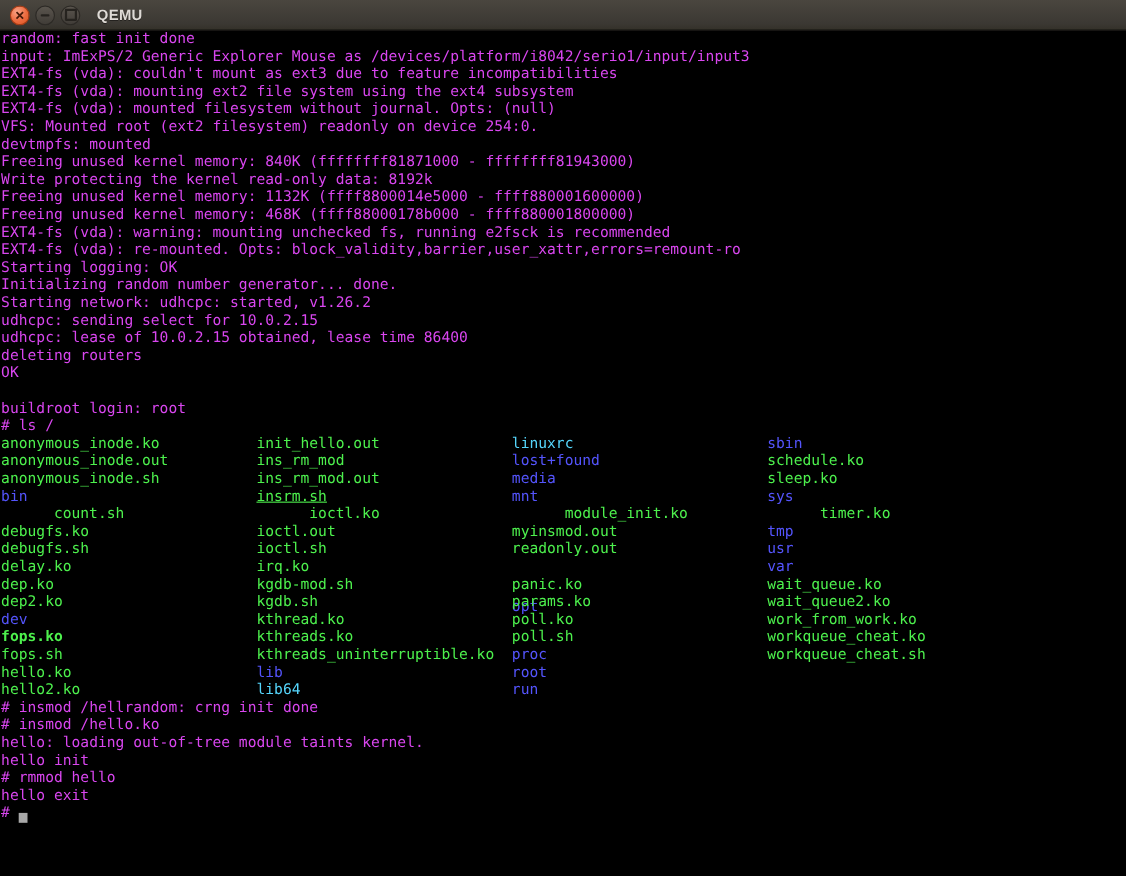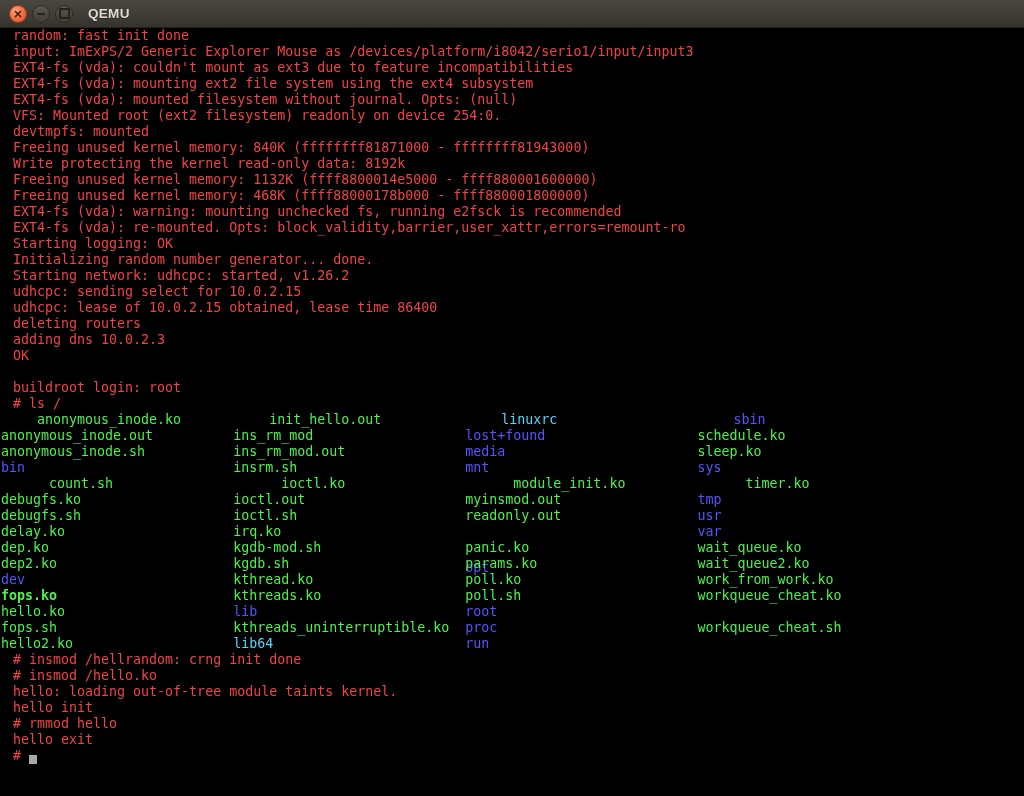--- a/index.html
+++ b/index.html
@@ -24,21 +24,21 @@
     text-shadow:0 1px 0 rgba(0,0,0,.4);}
 
   
   .terminal{
     flex:1;background:#000;padding-left:1px;overflow:hidden;
     font-family:"DejaVu Sans Mono","Liberation Mono",monospace;
     font-size:13.3px;line-height:16px;
   }
   .t-line{height:16px;white-space:pre;}
   .seg{display:inline-block;white-space:pre;vertical-align:top;}
-  .c-fg{color:#ef4444;padding-left:12px;}
+  .c-fg{color:#d946ef;}
   .c-green{color:#4df04d;}
   .c-blue{color:#5454fc;}
   .c-cyan{color:#55d5fb;}
   .cursor{display:inline-block;width:8px;height:9px;background:#a8a8a8;margin-top:7px;vertical-align:top;}
 </style>
 </head>
 <body>
 
 <div class="window">
   <div class="titlebar">
@@ -72,39 +72,38 @@
         <div class="t-line"><span class="seg c-fg">Freeing unused kernel memory: 1132K (ffff8800014e5000 - ffff880001600000)</span></div>
         <div class="t-line"><span class="seg c-fg">Freeing unused kernel memory: 468K (ffff88000178b000 - ffff880001800000)</span></div>
         <div class="t-line"><span class="seg c-fg">EXT4-fs (vda): warning: mounting unchecked fs, running e2fsck is recommended</span></div>
         <div class="t-line"><span class="seg c-fg">EXT4-fs (vda): re-mounted. Opts: block_validity,barrier,user_xattr,errors=remount-ro</span></div>
         <div class="t-line"><span class="seg c-fg">Starting logging: OK</span></div>
         <div class="t-line"><span class="seg c-fg">Initializing random number generator... done.</span></div>
         <div class="t-line"><span class="seg c-fg">Starting network: udhcpc: started, v1.26.2</span></div>
         <div class="t-line"><span class="seg c-fg">udhcpc: sending select for 10.0.2.15</span></div>
         <div class="t-line"><span class="seg c-fg">udhcpc: lease of 10.0.2.15 obtained, lease time 86400</span></div>
         <div class="t-line"><span class="seg c-fg">deleting routers</span></div>
-        <div class="t-line"><span class="seg c-fg">adding dns 10.0.2.3</span></div>
         <div class="t-line"><span class="seg c-fg">OK</span></div>
         <div class="t-line"></div>
         <div class="t-line"><span class="seg c-fg">buildroot login: root</span></div>
         <div class="t-line"><span class="seg c-fg"># ls /</span></div>
-        <div class="t-line"><span class="seg c-green" style="width: 29ch; padding-left: 36px;">anonymous_inode.ko</span><span class="seg c-green" style="width: 29ch;">init_hello.out</span><span class="seg c-cyan" style="width: 29ch;">linuxrc</span><span class="seg c-blue">sbin</span></div>
+        <div class="t-line"><span class="seg c-green" style="width: 29ch;">anonymous_inode.ko</span><span class="seg c-green" style="width: 29ch;">init_hello.out</span><span class="seg c-cyan" style="width: 29ch;">linuxrc</span><span class="seg c-blue">sbin</span></div>
         <div class="t-line"><span class="seg c-green" style="width: 29ch;">anonymous_inode.out</span><span class="seg c-green" style="width: 29ch;">ins_rm_mod</span><span class="seg c-blue" style="width: 29ch;">lost+found</span><span class="seg c-green">schedule.ko</span></div>
         <div class="t-line"><span class="seg c-green" style="width: 29ch;">anonymous_inode.sh</span><span class="seg c-green" style="width: 29ch;">ins_rm_mod.out</span><span class="seg c-blue" style="width: 29ch;">media</span><span class="seg c-green">sleep.ko</span></div>
-        <div class="t-line"><span class="seg c-blue" style="width: 29ch;">bin</span><span class="seg c-green" style="width: 29ch;">insrm.sh</span><span class="seg c-blue" style="width: 29ch;">mnt</span><span class="seg c-blue">sys</span></div>
+        <div class="t-line"><span class="seg c-blue" style="width: 29ch;">bin</span><span class="seg c-green" style="width: 29ch; text-decoration: underline;">insrm.sh</span><span class="seg c-blue" style="width: 29ch;">mnt</span><span class="seg c-blue">sys</span></div>
         <div class="t-line"><span class="seg c-green" style="width: 29ch; padding-left: 48px;">count.sh</span><span class="seg c-green" style="width: 29ch;">ioctl.ko</span><span class="seg c-green" style="width: 29ch;">module_init.ko</span><span class="seg c-green">timer.ko</span></div>
         <div class="t-line"><span class="seg c-green" style="width: 29ch;">debugfs.ko</span><span class="seg c-green" style="width: 29ch;">ioctl.out</span><span class="seg c-green" style="width: 29ch;">myinsmod.out</span><span class="seg c-blue">tmp</span></div>
         <div class="t-line"><span class="seg c-green" style="width: 29ch;">debugfs.sh</span><span class="seg c-green" style="width: 29ch;">ioctl.sh</span><span class="seg c-green" style="width: 29ch;">readonly.out</span><span class="seg c-blue">usr</span></div>
         <div class="t-line"><span class="seg c-green" style="width: 29ch;">delay.ko</span><span class="seg c-green" style="width: 29ch;">irq.ko</span><span class="seg c-blue" style="width: 29ch; margin-top: 36px;">opt</span><span class="seg c-blue">var</span></div>
         <div class="t-line"><span class="seg c-green" style="width: 29ch;">dep.ko</span><span class="seg c-green" style="width: 29ch;">kgdb-mod.sh</span><span class="seg c-green" style="width: 29ch;">panic.ko</span><span class="seg c-green">wait_queue.ko</span></div>
         <div class="t-line"><span class="seg c-green" style="width: 29ch;">dep2.ko</span><span class="seg c-green" style="width: 29ch;">kgdb.sh</span><span class="seg c-green" style="width: 29ch;">params.ko</span><span class="seg c-green">wait_queue2.ko</span></div>
         <div class="t-line"><span class="seg c-blue" style="width: 29ch;">dev</span><span class="seg c-green" style="width: 29ch;">kthread.ko</span><span class="seg c-green" style="width: 29ch;">poll.ko</span><span class="seg c-green">work_from_work.ko</span></div>
         <div class="t-line"><span class="seg c-green" style="width: 29ch; font-weight: bold;">fops.ko</span><span class="seg c-green" style="width: 29ch;">kthreads.ko</span><span class="seg c-green" style="width: 29ch;">poll.sh</span><span class="seg c-green">workqueue_cheat.ko</span></div>
+        <div class="t-line"><span class="seg c-green" style="width: 29ch;">fops.sh</span><span class="seg c-green" style="width: 29ch;">kthreads_uninterruptible.ko</span><span class="seg c-blue" style="width: 29ch;">proc</span><span class="seg c-green">workqueue_cheat.sh</span></div>
         <div class="t-line"><span class="seg c-green" style="width: 29ch;">hello.ko</span><span class="seg c-blue" style="width: 29ch;">lib</span><span class="seg c-blue">root</span></div>
-        <div class="t-line"><span class="seg c-green" style="width: 29ch;">fops.sh</span><span class="seg c-green" style="width: 29ch;">kthreads_uninterruptible.ko</span><span class="seg c-blue" style="width: 29ch;">proc</span><span class="seg c-green">workqueue_cheat.sh</span></div>
         <div class="t-line"><span class="seg c-green" style="width: 29ch;">hello2.ko</span><span class="seg c-cyan" style="width: 29ch;">lib64</span><span class="seg c-blue">run</span></div>
         <div class="t-line"><span class="seg c-fg"># insmod /hellrandom: crng init done</span></div>
         <div class="t-line"><span class="seg c-fg"># insmod /hello.ko</span></div>
         <div class="t-line"><span class="seg c-fg">hello: loading out-of-tree module taints kernel.</span></div>
         <div class="t-line"><span class="seg c-fg">hello init</span></div>
         <div class="t-line"><span class="seg c-fg"># rmmod hello</span></div>
         <div class="t-line"><span class="seg c-fg">hello exit</span></div>
         <div class="t-line"><span class="seg c-fg"># </span><span class="cursor"></span></div>
       </div>
   </div>

